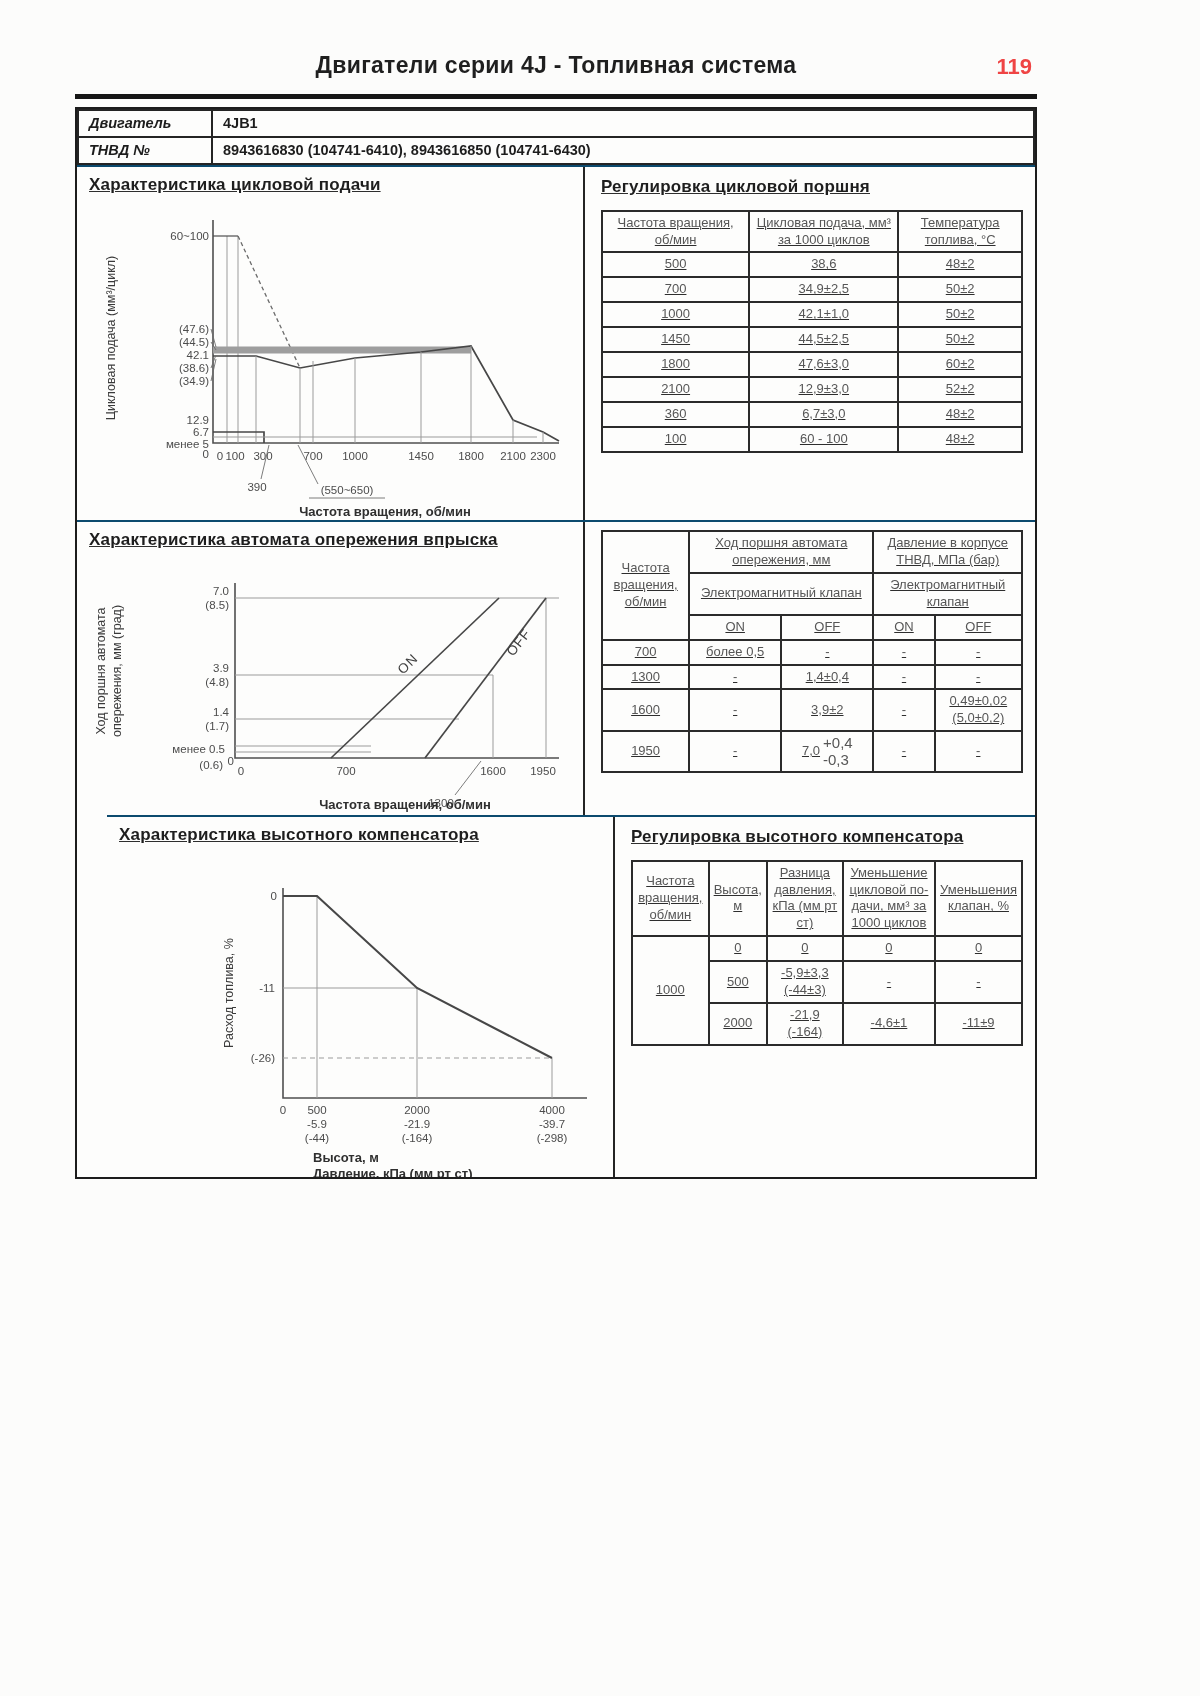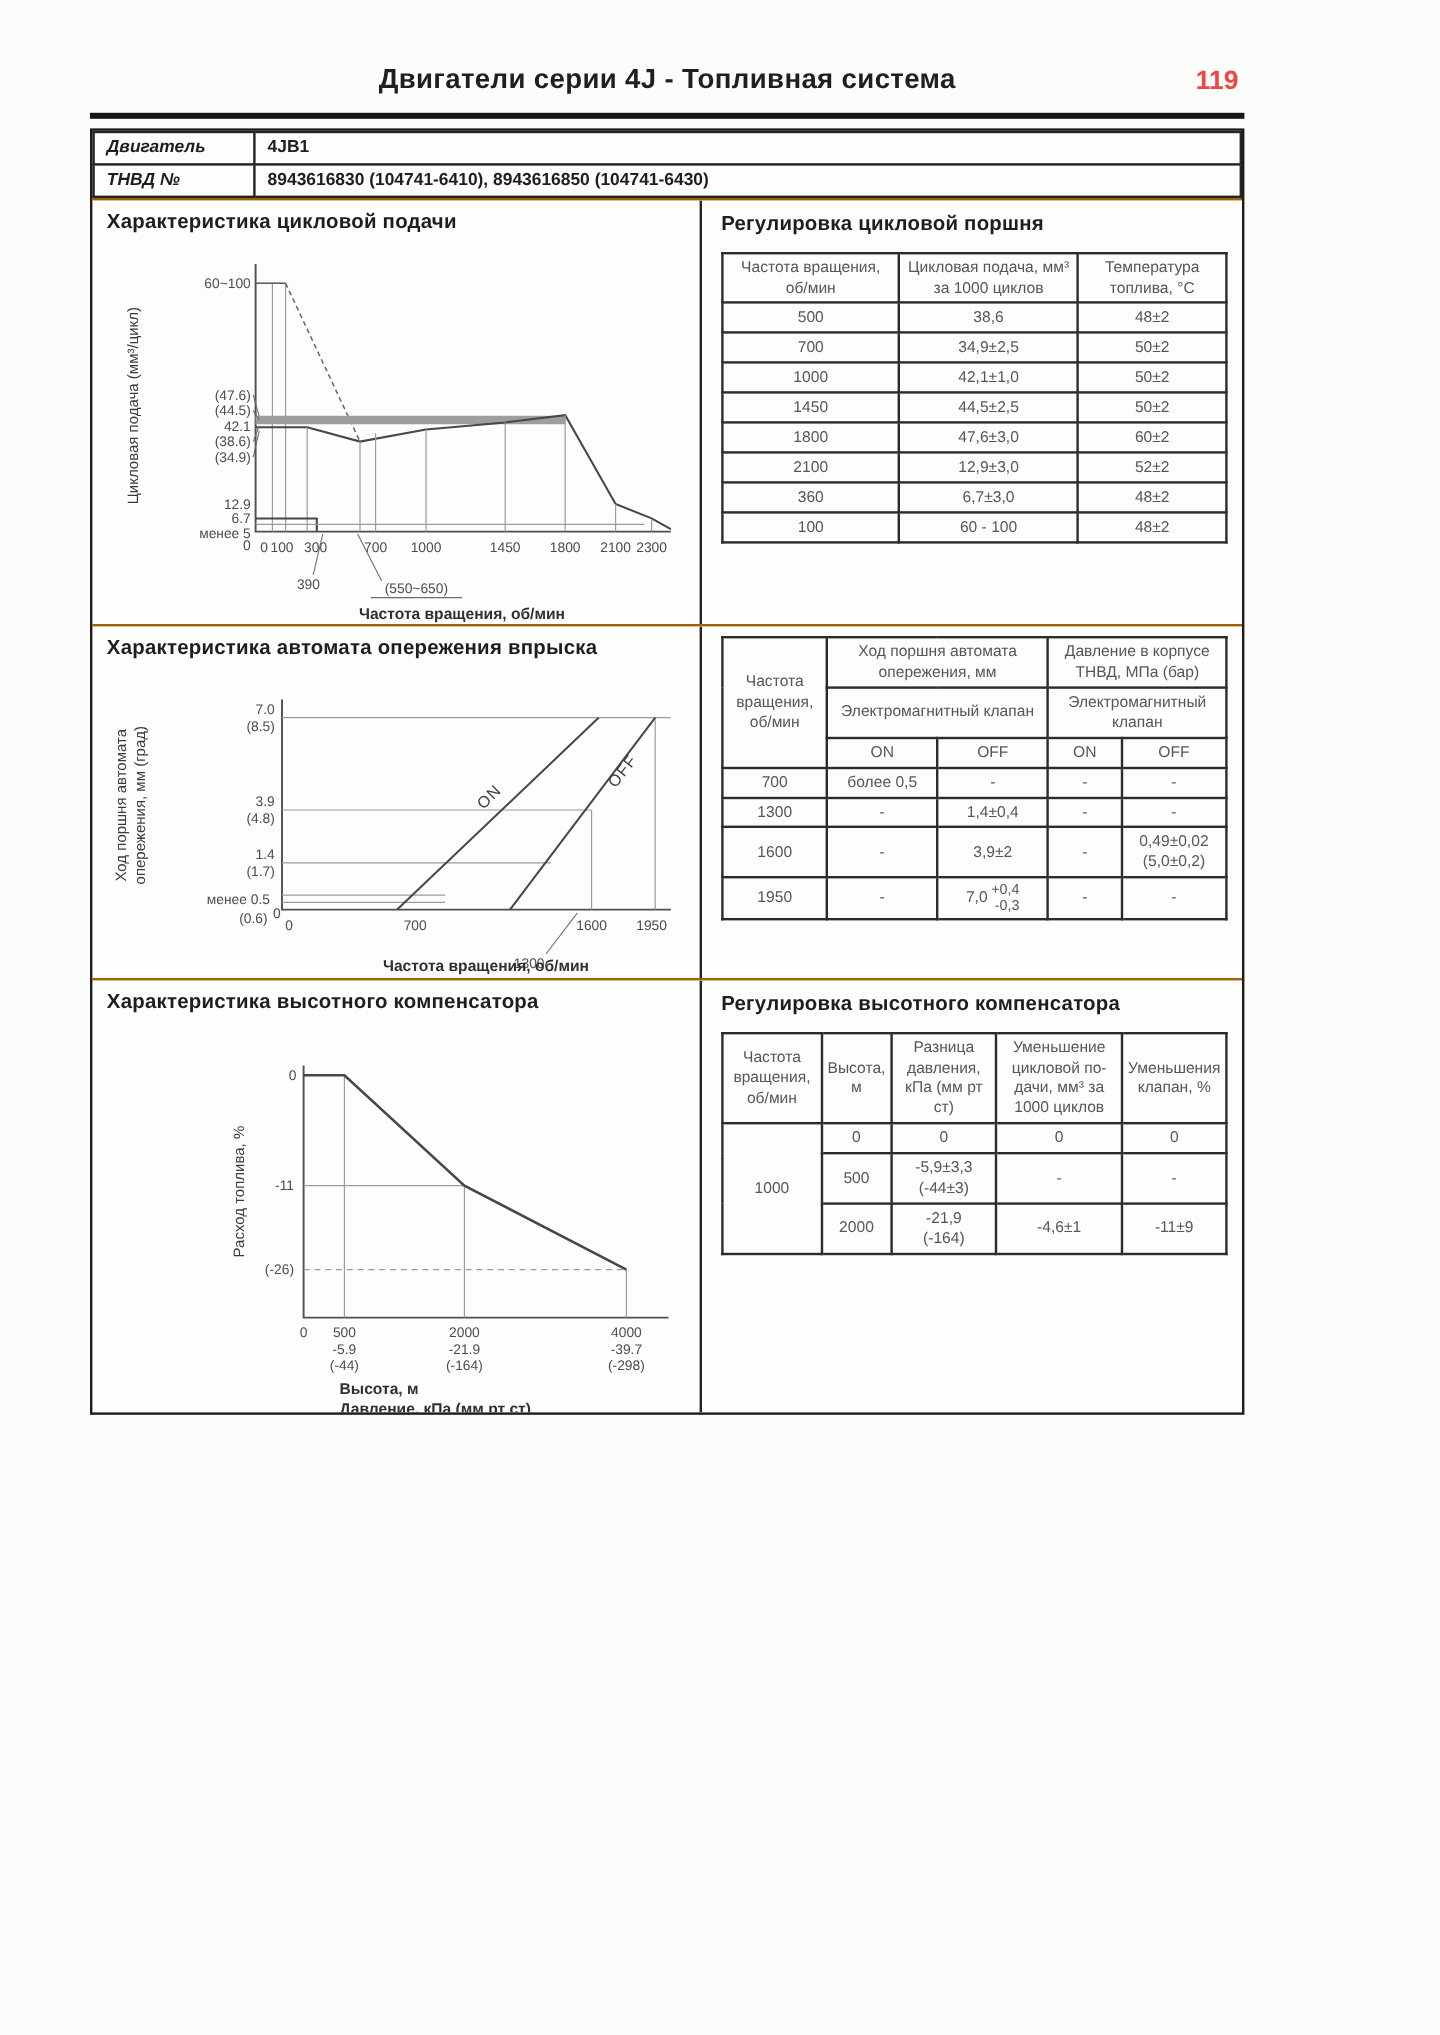--- a/index.html
+++ b/index.html
@@ -19,36 +19,36 @@
   .header-rule{position:absolute;left:75px;top:94px;width:962px;height:5px;background:#161616;}
   .frame{
     position:absolute;left:75px;top:107px;width:962px;
     border:2.5px solid #1c1c1c;box-sizing:border-box;background:#fdfdfc;
   }
   
   .engine-info{width:100%;border-collapse:collapse;font-size:14.5px;color:#1d1d1d;}
   .engine-info td{border:2px solid #242424;padding:3px 10px 4px;font-weight:bold;line-height:1.25;}
   .engine-info td.lab{width:112px;font-style:italic;}
   
-  .section{display:flex;border-top:2px solid #a16207;overflow:hidden;}
+  .section{display:flex;border-top:2px solid #0c4a6e;overflow:hidden;text-decoration:underline;}
   .sec1{height:353px;}
   .sec2{height:293px;}
-  .sec3{height:360px;}
+  .sec3{height:360px;margin-left:30px;}
   .cell-left{width:508px;border-right:2px solid #242424;box-sizing:border-box;padding:6px 0 0 8px;overflow:hidden;}
   .cell-right{flex:1;box-sizing:border-box;padding:8px 12px;overflow:hidden;}
   .blk-title{font-size:17px;font-weight:bold;color:#1e1e1e;letter-spacing:.2px;margin:2px 0 2px 4px;line-height:1.2;}
   .cell-right .blk-title{margin-bottom:12px;}
   
   .data-table{border-collapse:collapse;font-size:13px;color:#565656;margin-left:4px;}
   .data-table th,.data-table td{
     border:2px solid #2b2b2b;padding:3px 4px;text-align:center;vertical-align:middle;
     font-weight:normal;line-height:1.3;
   }
   .tol-main{vertical-align:middle;text-align:right;}
-  .tol-stack{display:inline-flex;flex-direction:column;font-size:12px;line-height:1.1;margin-left:3px;vertical-align:middle;text-align:left;align-items:flex-end;}
+  .tol-stack{display:inline-flex;flex-direction:column;font-size:15px;line-height:1.1;margin-left:3px;vertical-align:middle;text-align:left;}
   
   .chart text{font-size:12px;fill:#4c4c4c;}
   .chart .tick{font-size:11.5px;}
   .chart .ylabel{font-size:12.5px;fill:#3a3a3a;}
   .chart .xlabel{font-size:13px;font-weight:bold;fill:#2f2f2f;}
   .chart .axis{stroke:#4f4f4f;stroke-width:1.6;fill:none;}
   .chart .grid{stroke:#9b9b9b;stroke-width:1;fill:none;}
   .chart .curve{stroke:#474747;stroke-width:1.7;fill:none;}
   .chart .curve-thin{stroke:#4f4f4f;stroke-width:1.2;fill:none;}
   .chart .dashed{stroke:#6a6a6a;stroke-width:1.3;stroke-dasharray:4 3;fill:none;}

